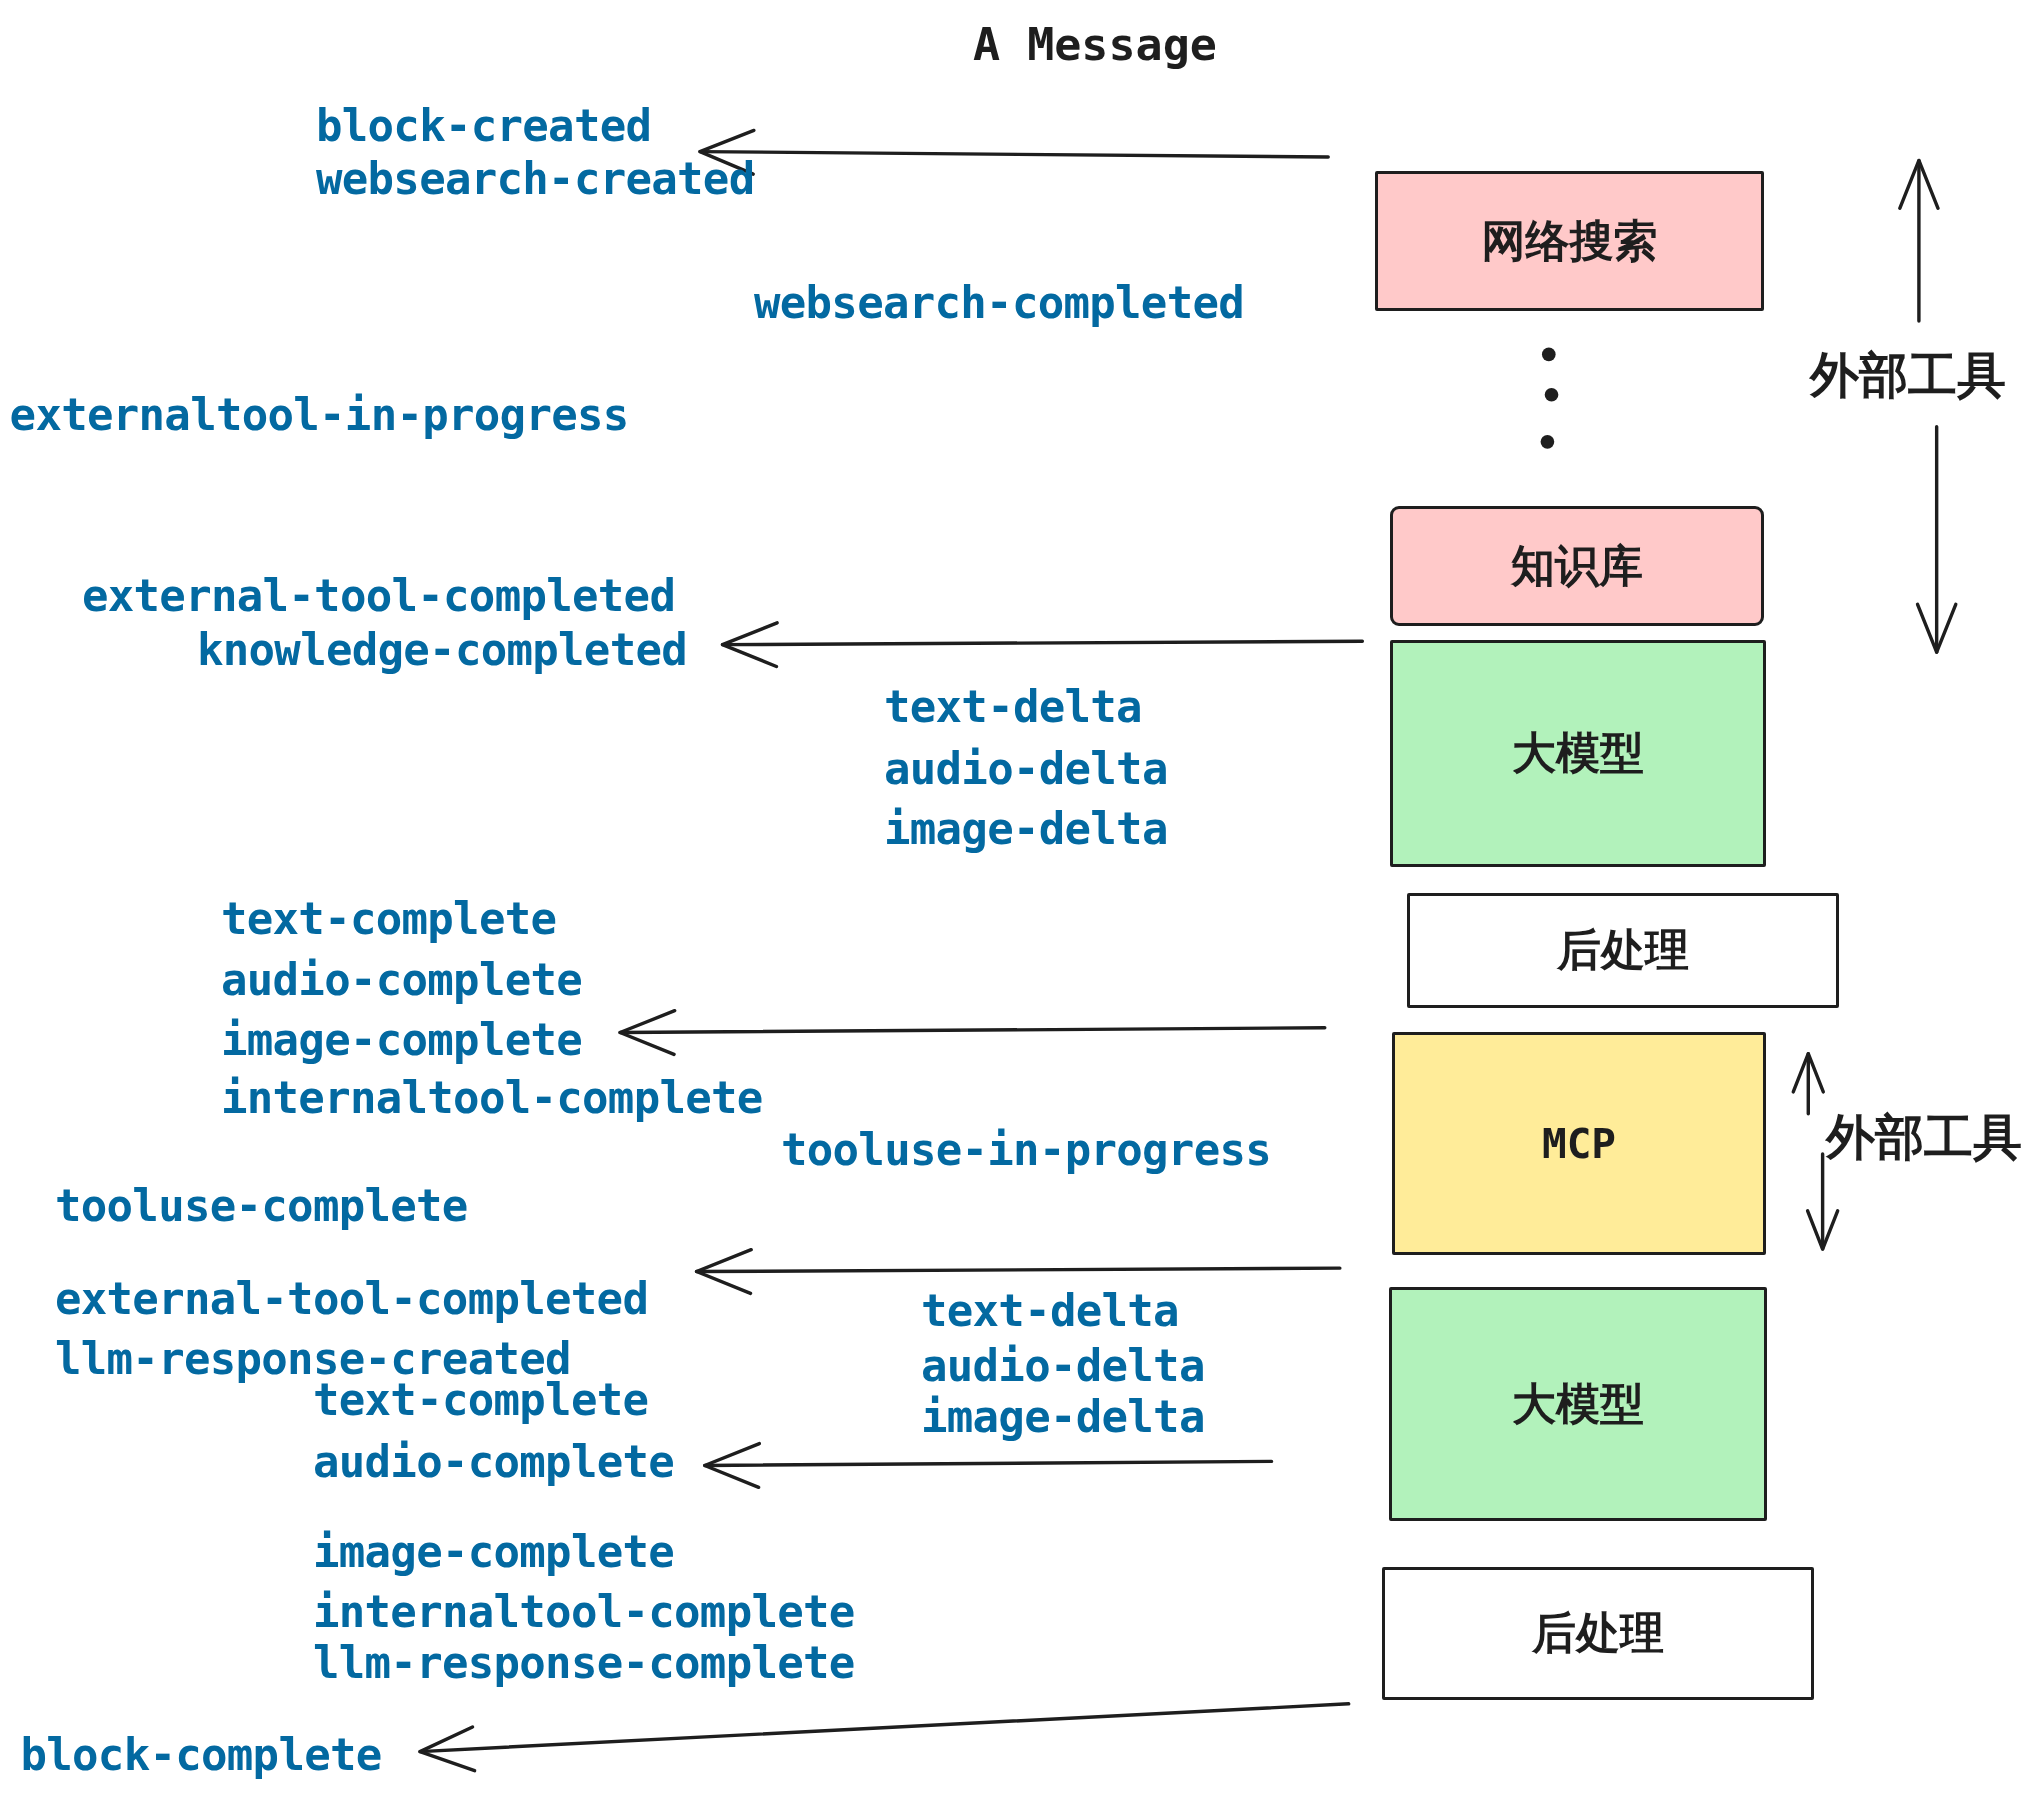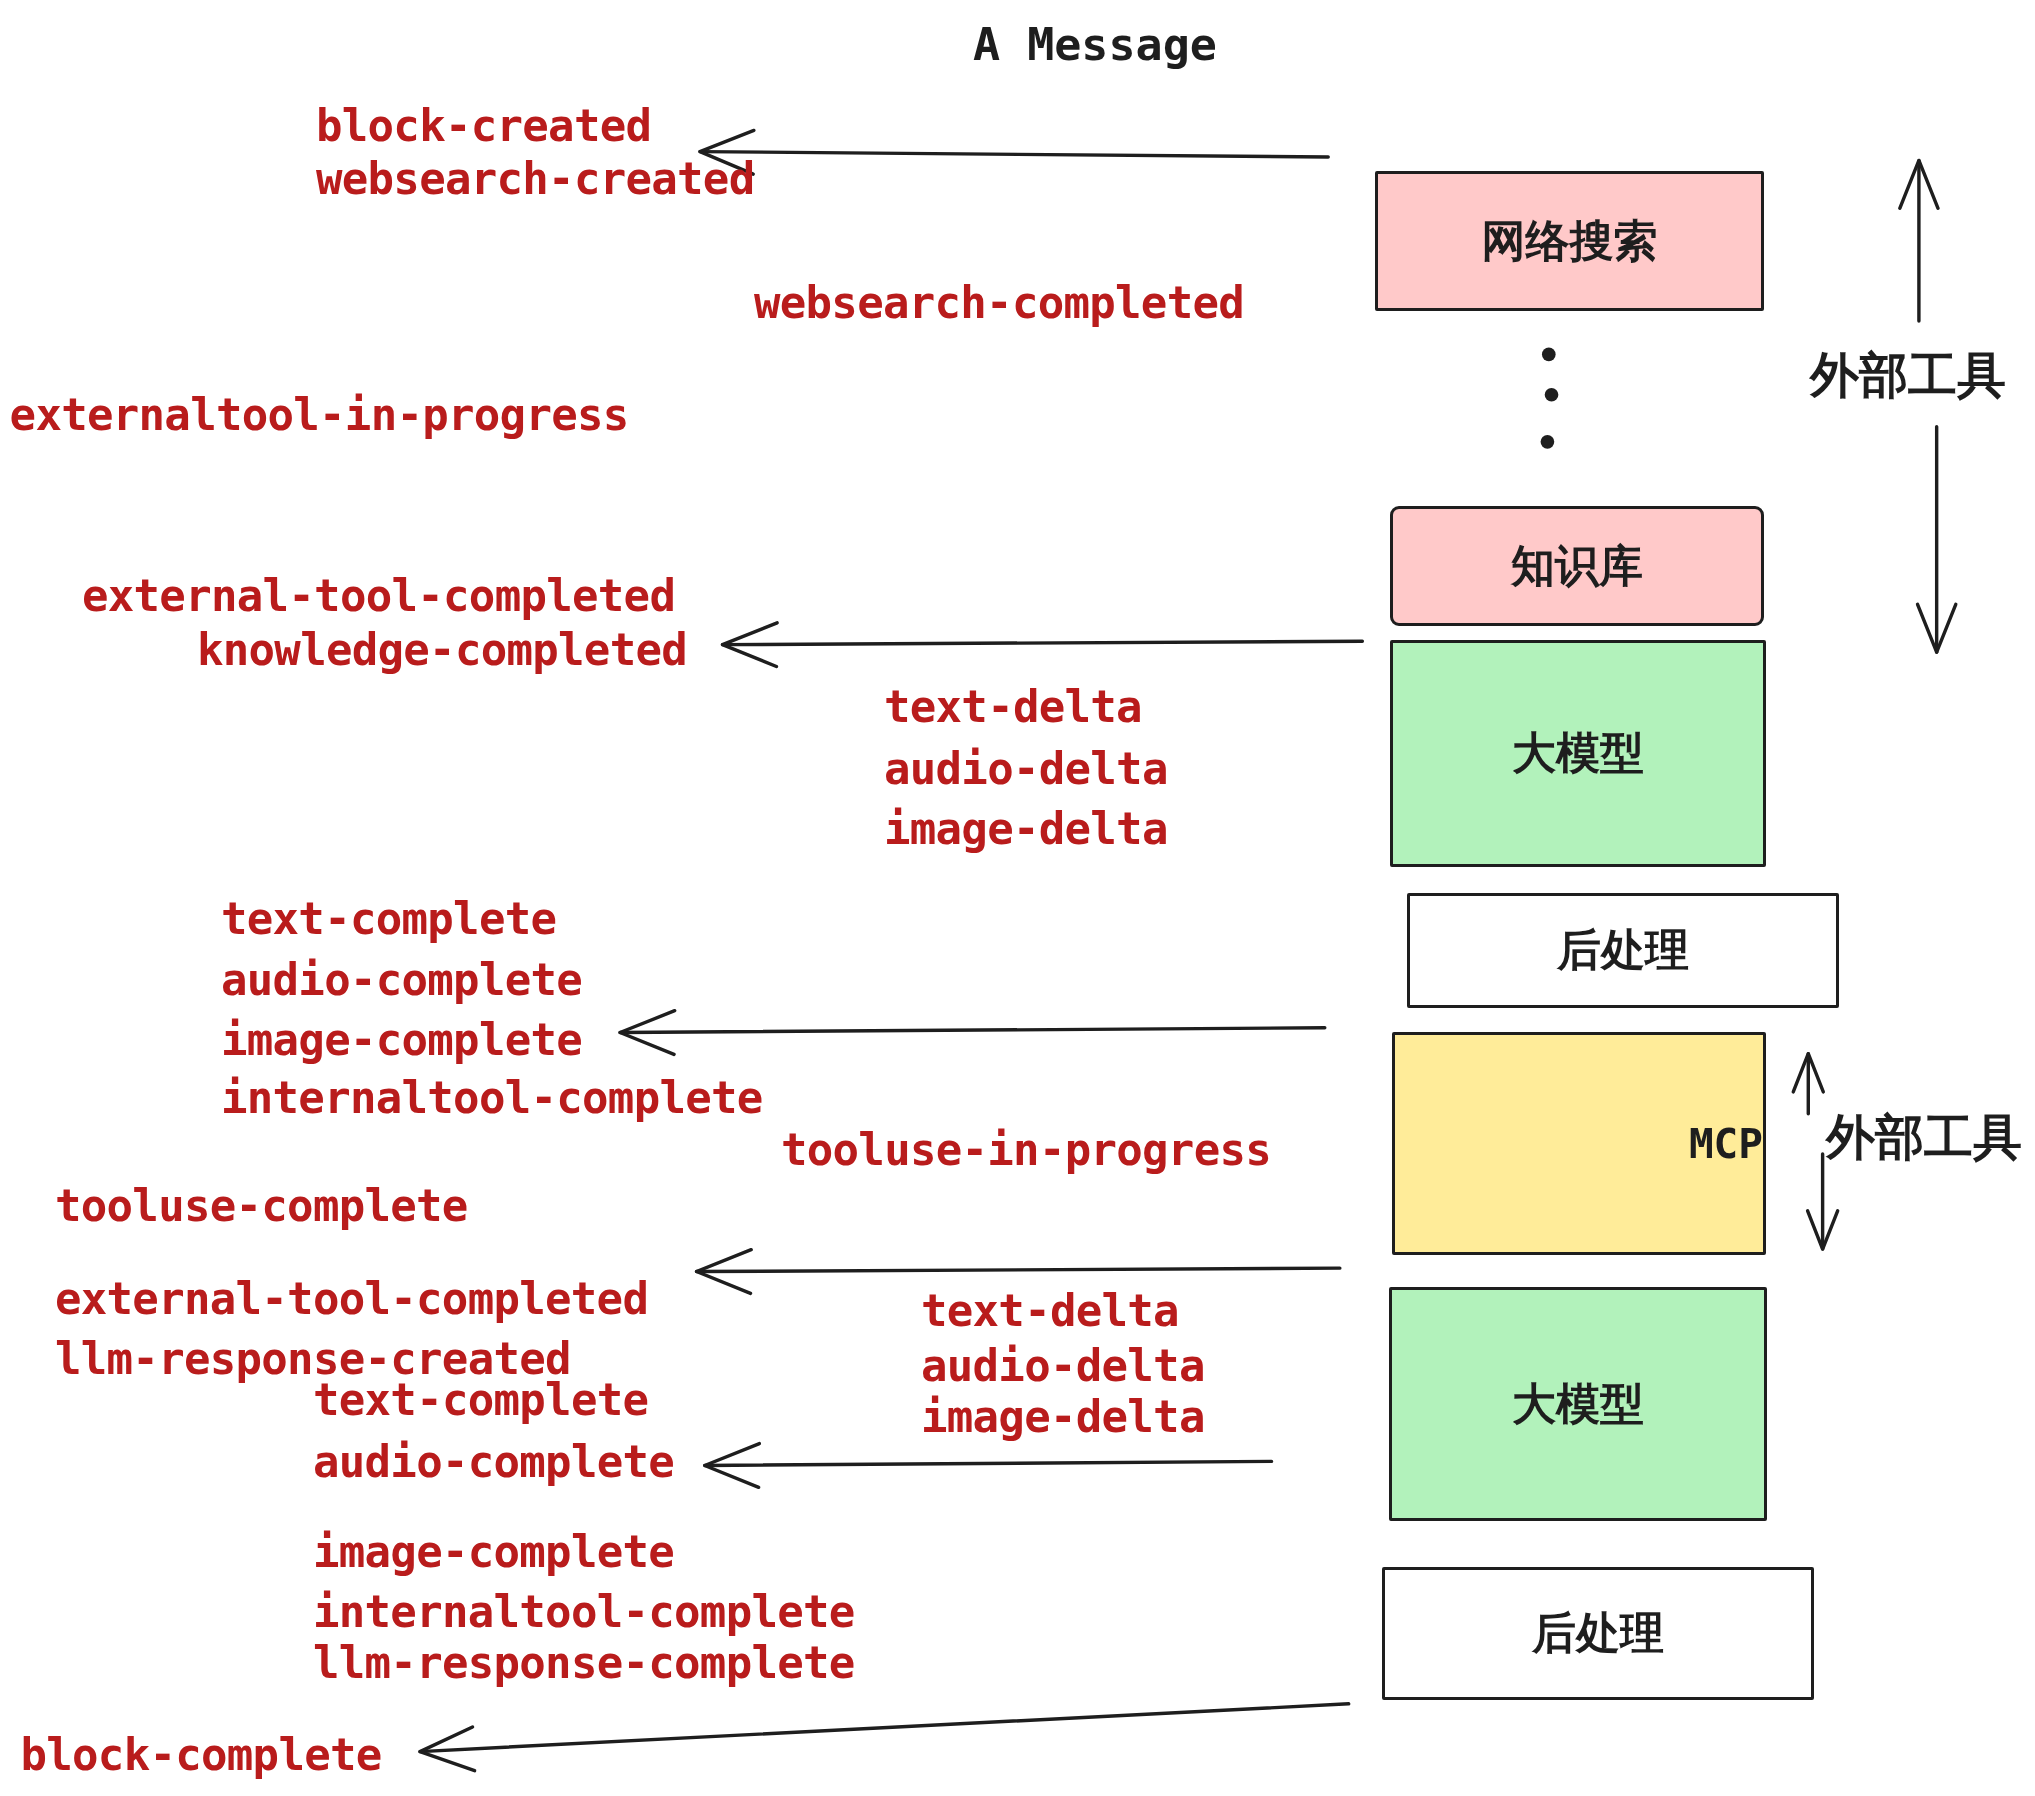--- a/index.html
+++ b/index.html
@@ -9,37 +9,37 @@
     background:#ffffff;
     overflow:hidden;
     font-family:"DejaVu Sans Mono","Liberation Mono",monospace;
     color:#1e1e1e;
   }
   #arrows{position:absolute;left:0;top:0;width:2035px;height:1796px;}
   .ev{
     position:absolute;
     font-family:"DejaVu Sans Mono","Liberation Mono",monospace;
     font-size:44px;font-weight:600;line-height:1;
-    white-space:nowrap;color:#b91c1c;
+    white-space:nowrap;color:#0369a1;
     letter-spacing:-0.7px;
   }
   .title{
     position:absolute;
     font-family:"DejaVu Sans Mono","Liberation Mono",monospace;
     font-size:45px;font-weight:600;line-height:1;white-space:nowrap;color:#1e1e1e;
   }
   .box{
     position:absolute;
     border:3.4px solid #1e1e1e;border-radius:2px;
     display:flex;align-items:center;justify-content:center;
     font-family:"Liberation Sans","DejaVu Sans",sans-serif;
     font-size:44px;font-weight:600;color:#1e1e1e;
     box-sizing:border-box;white-space:nowrap;margin-left:16px;
   }
-  .box.mono{font-family:"DejaVu Sans Mono","Liberation Mono",monospace;font-size:41px;font-weight:700;justify-content:flex-end;}
+  .box.mono{font-family:"DejaVu Sans Mono","Liberation Mono",monospace;font-size:41px;font-weight:700;}
   .side{
     position:absolute;
     font-family:"Liberation Sans","DejaVu Sans",sans-serif;
     font-size:49px;font-weight:600;line-height:1;white-space:nowrap;color:#1e1e1e;
   }
 </style>
 </head>
 <body>
 
 <div id="canvas">

